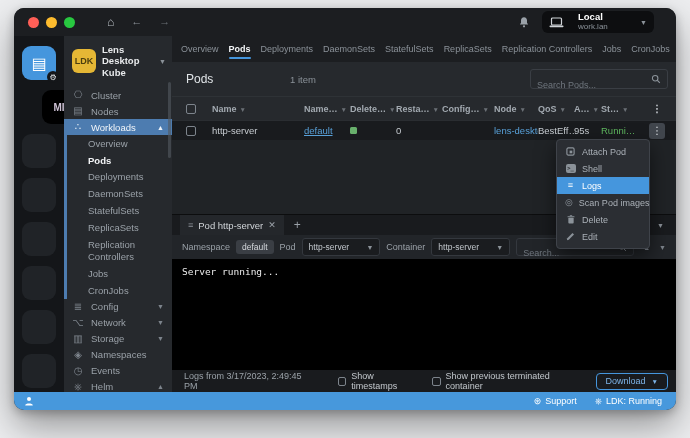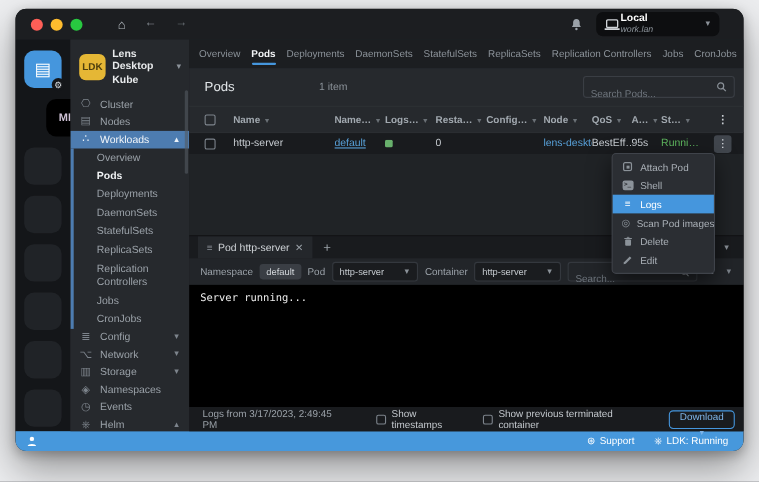--- a/index.html
+++ b/index.html
@@ -17,24 +17,24 @@
     display:flex; flex-direction:column;
   }
   
   .titlebar{flex:0 0 28px; background:#1c1e21; display:flex; align-items:center; padding:0 10px 0 14px;}
   .lights{display:flex; gap:7px;}
   .light{width:11px;height:11px;border-radius:50%;}
   .l-red{background:#ff5f57}.l-yellow{background:#febc2e}.l-green{background:#28c840}
   .nav-icons{display:flex; gap:17px; margin-left:32px; color:#b3b9bf; font-size:12px; line-height:1;}
   .nav-icons .arr{color:#8b9299; font-size:11px;}
   .bell{margin-left:auto; margin-right:12px; display:flex;}
-  .cluster-box{display:flex; align-items:center; background:#0d0e10; border-radius:6px; height:22px; padding:0 7px; gap:0; margin-right:12px; width:112px;}
+  .cluster-box{display:flex; align-items:center; background:#0d0e10; border-radius:6px; height:22px; padding:0 7px; gap:14px; margin-right:12px; width:112px;}
   .cluster-names{line-height:1.1; flex:1;}
   .cluster-name{font-size:9.5px; font-weight:bold; color:#ffffff;}
-  .cluster-domain{font-size:8px; color:#8b9299;font-style:italic;}
+  .cluster-domain{font-size:8px; color:#8b9299;}
   .caret{color:#8b9299; font-size:7px;}
   
   .app-body{flex:1; display:flex; min-height:0;}
   
   .rail{width:50px; background:#141619; display:flex; flex-direction:column; align-items:center; padding-top:10px; gap:10px;}
   .rail-icon{width:34px;height:34px;border-radius:9px;display:flex;align-items:center;justify-content:center;position:relative;flex:0 0 34px;}
   .rail-active{background:#4596dd;color:#fff;font-size:16px;}
   .gear-badge{position:absolute;right:-3px;bottom:-3px;width:12px;height:12px;border-radius:50%;background:#141619;color:#e2e6ea;font-size:8px;display:flex;align-items:center;justify-content:center;}
   .rail-avatar{background:#000000;color:#cfc3d6;font-size:10px;font-weight:bold;margin-left:40px;}
   .rail-ph{width:34px;height:34px;border-radius:9px;background:#202327;flex:0 0 34px;}
@@ -103,21 +103,21 @@
   .badge{background:#3a3e44;color:#d4d8dc;border-radius:3px;padding:2px 6px;font-size:8.5px;}
   .mini-select{width:102px;height:18px;background:#1a1c1f;border:1px solid #34383e;border-radius:3px;display:flex;align-items:center;padding:0 6px;color:#c3c8cd;font-size:8.5px;gap:4px;}
   .mini-select .caret{margin-left:auto;}
   .dock-search{margin-left:auto;width:118px;height:18px;border:1px solid #34383e;border-radius:3px;display:flex;align-items:center;padding:0 6px;gap:4px;}
   .updown{display:flex;gap:9px;color:#7d848c;font-size:7px;margin-left:3px;margin-right:2px;}
   .log-area{flex:1;background:#000000;padding:7px 10px;font-family:"DejaVu Sans Mono", monospace;font-size:9.5px;color:#ededed;}
   .dock-footer{flex:0 0 22px;background:#191b1e;display:flex;align-items:center;padding:0 8px 0 12px;gap:13px;font-size:9px;color:#9aa1a8;}
   .footer-spacer{flex:1;}
   .chk{display:flex;align-items:center;gap:5px;color:#c3c8cd;justify-content:flex-end;}
   .chk-box{width:9px;height:9px;border:1.5px solid #7d848c;border-radius:2px;}
-  .download-btn{border:1px solid #4596dd;color:#7db4e8;border-radius:4px;height:17px;display:flex;align-items:center;padding:0 9px;gap:6px;font-size:9px;flex-direction:column;}
+  .download-btn{border:1px solid #4596dd;color:#7db4e8;border-radius:4px;height:17px;display:flex;align-items:center;padding:0 9px;gap:6px;font-size:9px;}
   .dl-caret{font-size:6.5px;color:#7db4e8;}
   
   .context-menu{position:absolute;left:384px;top:103px;width:94px;background:#2b2e33;border:1px solid #3f434a;border-radius:4px;box-shadow:0 8px 20px rgba(0,0,0,.55);padding:3px 0;z-index:50;}
   .menu-item{height:17px;display:flex;align-items:center;gap:6px;padding:0 8px;font-size:9px;color:#aab0b7;white-space:nowrap;}
   .menu-item .micon{width:11px;display:flex;justify-content:center;align-items:center;color:#8b9299;font-size:9px;line-height:1;}
   .menu-item.active{background:#4596dd;color:#ffffff;}
   .menu-item.active .micon{color:#ffffff;}
   .shell-glyph{width:10px;height:9px;background:#8b9299;border-radius:2px;color:#2b2e33;font-size:5.5px;font-weight:bold;display:flex;align-items:center;justify-content:center;font-family:"DejaVu Sans Mono",monospace;}
   
   .statusbar{flex:0 0 18px;background:#4798dc;display:flex;align-items:center;padding:0 14px 0 10px;color:#ffffff;font-size:9px;}
@@ -275,21 +275,21 @@
           </span>
         </div>
       </div>
 
       <div class="thead">
         <div class="c-check">
             <div class="checkbox"></div>
           </div>
         <div class="c-name"><span>Name</span><span class="sort">▼</span></div>
         <div class="c-ns"><span>Name…</span><span class="sort">▼</span></div>
-        <div class="c-cont"><span>Logs…</span><span class="sort">▼</span></div>
+        <div class="c-cont"><span>Delete…</span><span class="sort">▼</span></div>
         <div class="c-rest"><span>Resta…</span><span class="sort">▼</span></div>
         <div class="c-ctrl"><span>Config…</span><span class="sort">▼</span></div>
         <div class="c-node"><span>Node</span><span class="sort">▼</span></div>
         <div class="c-qos"><span>QoS</span><span class="sort">▼</span></div>
         <div class="c-age"><span>A…</span><span class="sort">▼</span></div>
         <div class="c-status"><span>St…</span><span class="sort">▼</span></div>
         <div class="c-menu">
             <span class="kebab-head">⋮</span>
           </div>
       </div>

